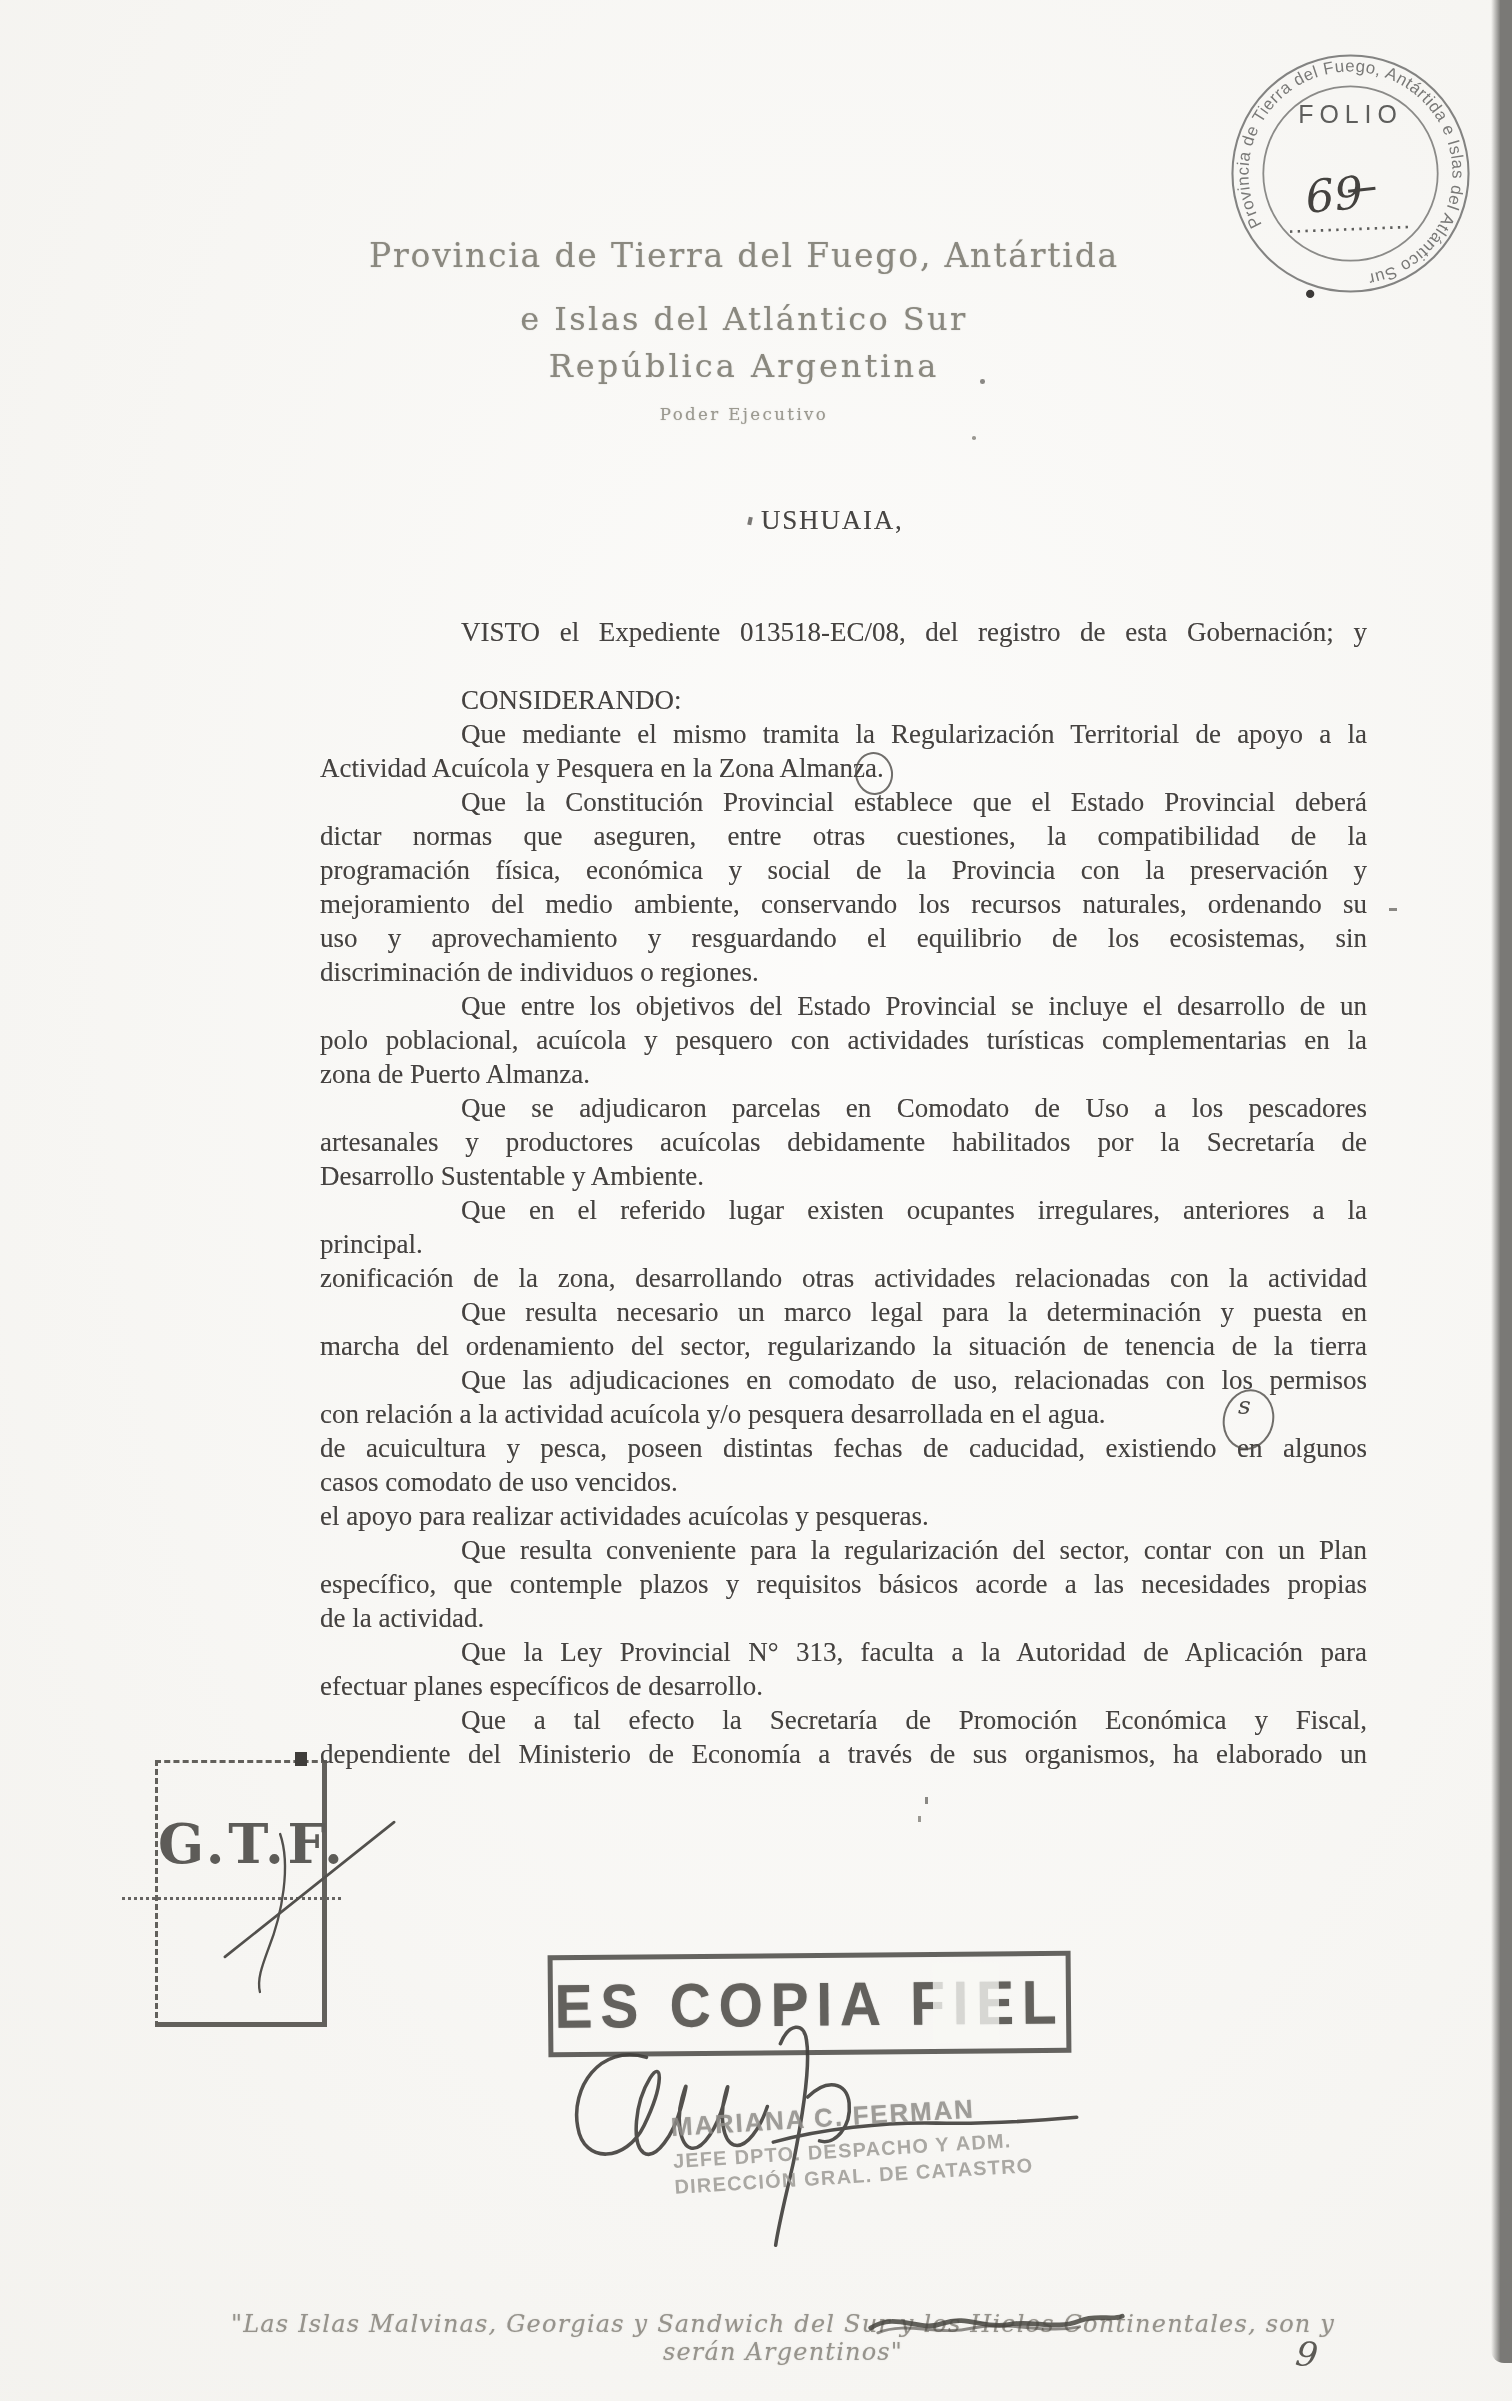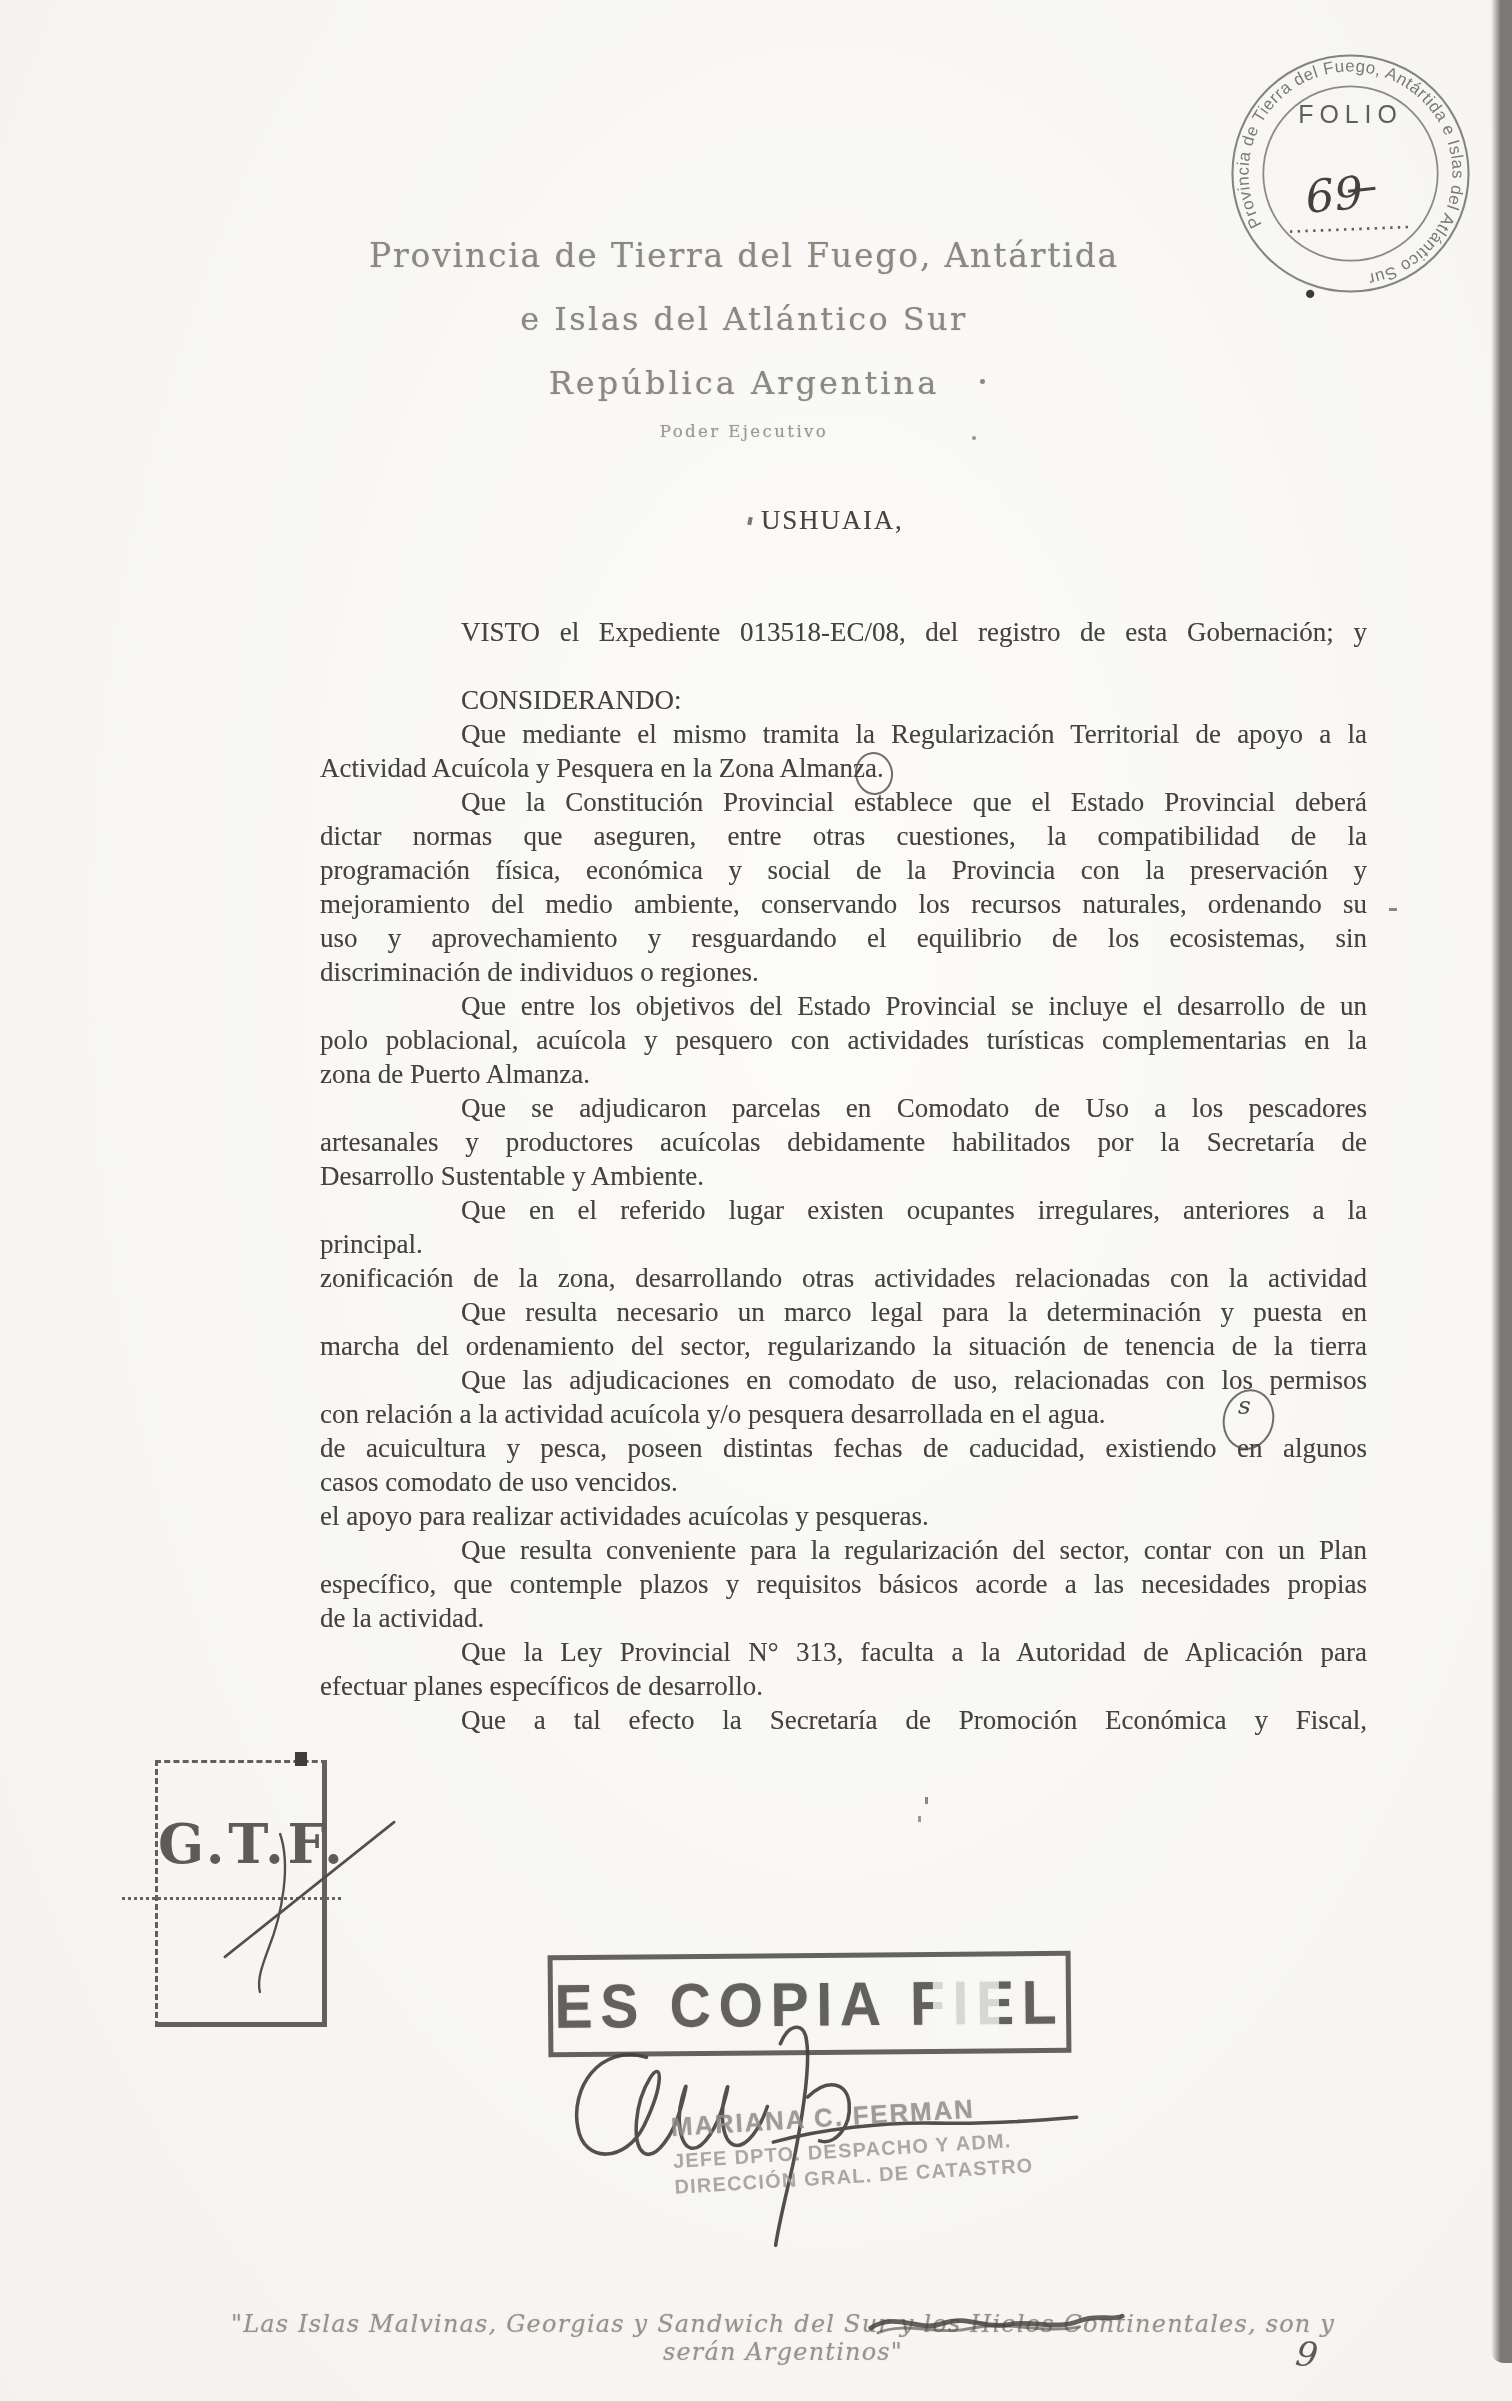--- a/index.html
+++ b/index.html
@@ -15,21 +15,21 @@
     position:absolute; right:0; top:0; width:21.3px; height:2363px;
     background:linear-gradient(to right, rgba(122,121,118,0), #7a7976 45%);
     border-bottom-left-radius:13px;
   }
   
   .letterhead { position:absolute; left:0; top:236px; width:1488px; text-align:center;
     font-family:"DejaVu Serif", serif; color:#8a887f;
     text-shadow:0 0 1.2px rgba(138,136,127,.45); }
   .lh1 { font-size:33px; letter-spacing:1.8px; }
   .lh2 { font-size:32px; letter-spacing:2.4px; margin-top:25px; }
-  .lh3 { font-size:32px; letter-spacing:3px; margin-top:26px; }
+  .lh3 { font-size:32px; letter-spacing:3px; margin-top:9px; }
   .lh4 { font-size:16.6px; letter-spacing:2.4px; margin-top:20px; color:#9b9990; }
   
   .folio-svg { position:absolute; left:1220px; top:43px; }
   
   .place { position:absolute; left:761px; top:505px; font-size:27px; letter-spacing:1.8px;
     color:#474543; text-shadow:0 0 0.6px rgba(70,68,64,.4); }
   
   .textcol { position:absolute; left:320px; top:615px; width:1047px; }
   .line { height:34px; line-height:34px; font-size:27px; color:#454240;
     text-shadow:0 0 0.6px rgba(70,68,64,.38); overflow:visible; white-space:nowrap; }
@@ -147,20 +147,21 @@
       <div class="line l">con relación a la actividad acuícola y/o pesquera desarrollada en el agua.</div>
       <div class="line j">de acuicultura y pesca, poseen distintas fechas de caducidad, existiendo en algunos</div>
       <div class="line l">casos comodato de uso vencidos.</div>
       <div class="line l">el apoyo para realizar actividades acuícolas y pesqueras.</div>
       <div class="line ij">Que resulta conveniente para la regularización del sector, contar con un Plan</div>
       <div class="line j">específico, que contemple plazos y requisitos básicos acorde a las necesidades propias</div>
       <div class="line l">de la actividad.</div>
       <div class="line ij">Que la Ley Provincial N° 313, faculta a la Autoridad de Aplicación para</div>
       <div class="line l">efectuar planes específicos de desarrollo.</div>
       <div class="line ij">Que a tal efecto la Secretaría de Promoción Económica y Fiscal,</div>
+      <div class="line j">dependiente del Ministerio de Economía a través de sus organismos, ha elaborado un</div>
     </div>
 
   <div class="gtf">
     <div class="gtf-text">G.T.F.</div>
     <div class="gtf-dots"></div>
     <svg class="gtf-strokes" width="285" height="285" viewBox="0 0 480 480">
       <path d="M 175,335 L 460,108" stroke="#45433f" stroke-width="4.5" fill="none" stroke-linecap="round"></path>
       <path d="M 268,128 C 286,180 272,262 248,322 C 237,352 229,374 234,394" stroke="#45433f" stroke-width="4" fill="none" stroke-linecap="round"></path>
     </svg>
   </div>

